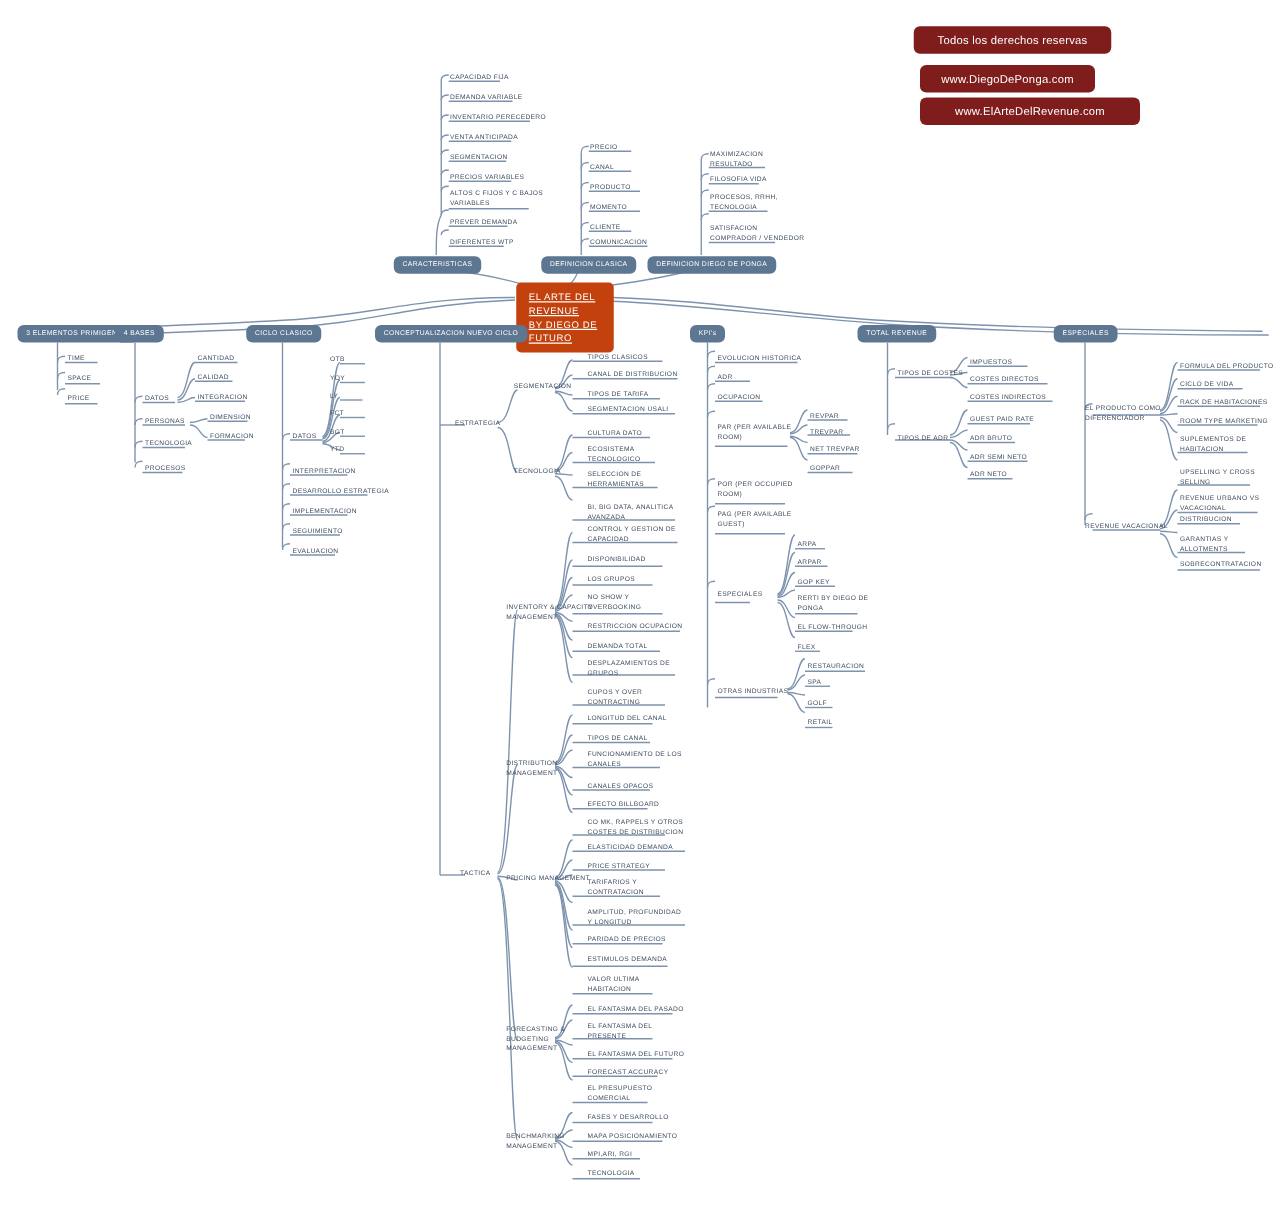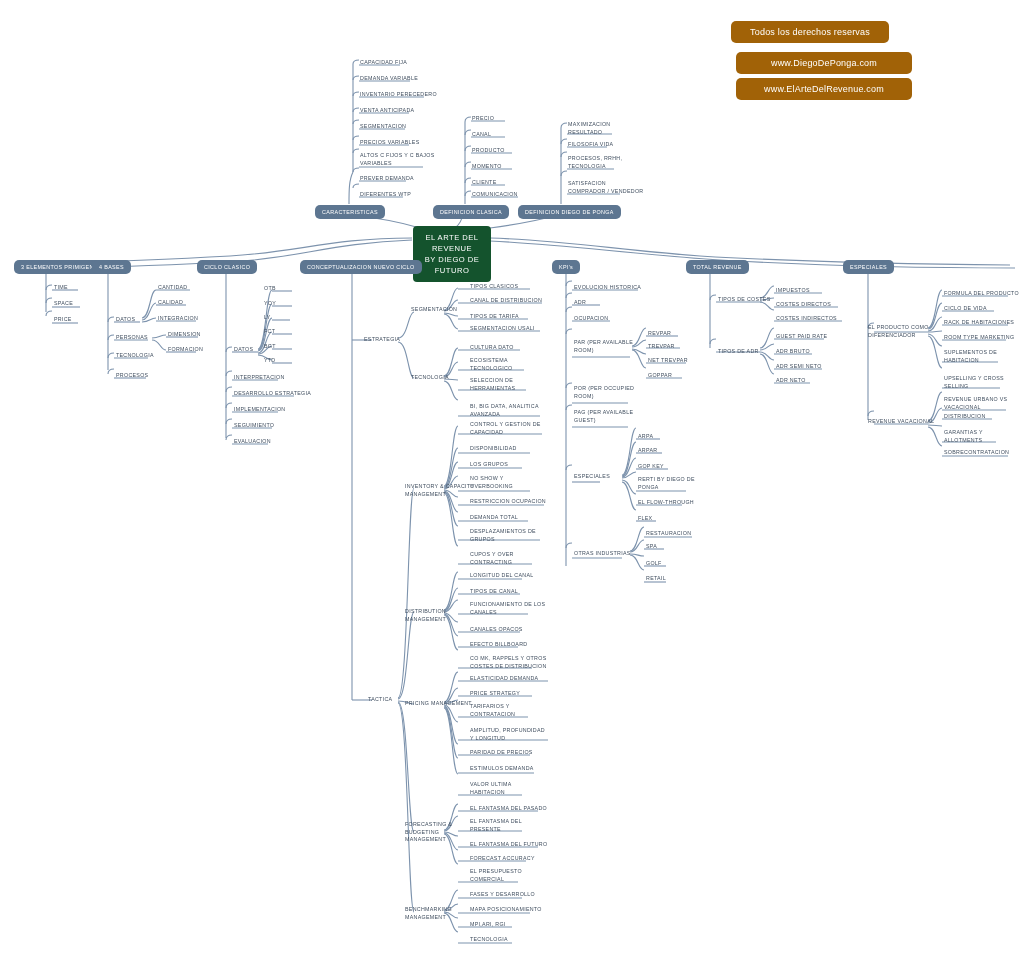--- a/index.html
+++ b/index.html
@@ -25,33 +25,33 @@
     font-size:5.4px;
     letter-spacing:.35px;
     padding:4px 7px;
     white-space:nowrap;
     box-sizing:border-box;
     text-align:center;
     line-height:1.15;
   }
   .root{
     position:absolute;
-    background:#14532d;
+    background:#c2410c;
     color:#ffffff;
     border-radius:4px;
     font-size:7.6px;
     letter-spacing:.5px;
     padding:6px 10px;
-    text-align:center;
     line-height:1.45;
     box-sizing:border-box;
+    text-decoration:underline;
   }
   .brand{
     position:absolute;
-    background:#a16207;
+    background:#7f1d1d;
     color:#ffffff;
     border-radius:5px;
     font-size:9px;
     text-align:center;
     padding:6px 12px;
     box-sizing:border-box;
     letter-spacing:.2px;
   }
   .leaf{
     position:absolute;
@@ -83,21 +83,21 @@
     <path d="M412 240 C 330 243 300 258 230 262 C 150 266 80 268 18 270"></path>
     <path d="M490 238 C 560 240 620 250 700 256 C 800 262 900 264 1010 265"></path>
     <path d="M490 241 C 560 244 630 254 720 260 C 820 266 920 268 1015 268"></path>
 
     <path d="M420 228 C 400 222 380 218 350 215"></path>
     <path d="M455 228 C 460 224 462 220 463 214"></path>
     <path d="M490 228 C 520 224 540 220 558 215"></path>
   </svg>
 
   <div class="brand" style="left:731px;top:21px;width:158px;">Todos los derechos reservas</div>
-  <div class="brand" style="left:736px;top:52px;width:176px;">www.DiegoDePonga.com</div>
+  <div class="brand" style="left:736px;top:52px;width:140px;">www.DiegoDePonga.com</div>
   <div class="brand" style="left:736px;top:78px;width:176px;">www.ElArteDelRevenue.com</div>
 
   <div class="root" style="left:413px;top:226px;width:78px;">
     <div>EL ARTE DEL REVENUE</div>
     <div>BY DIEGO DE FUTURO</div>
   </div>
 
   <div class="pill" style="left:315px;top:205px;">CARACTERISTICAS</div>
   <svg class="lines" viewBox="0 0 1024 967">
     <path d="M349 204 C 349 190 349 180 353 172"></path>

